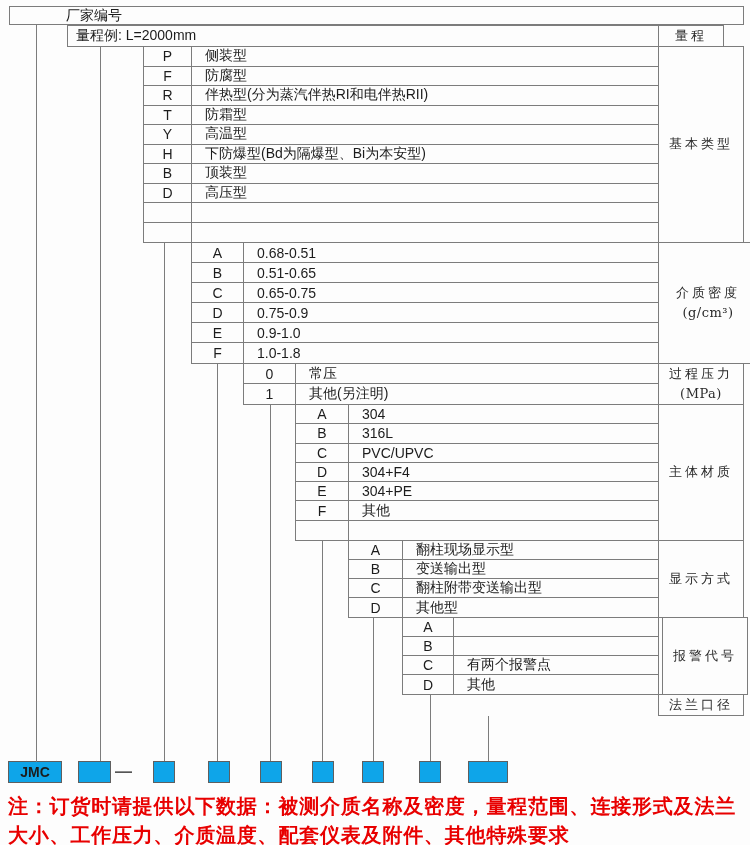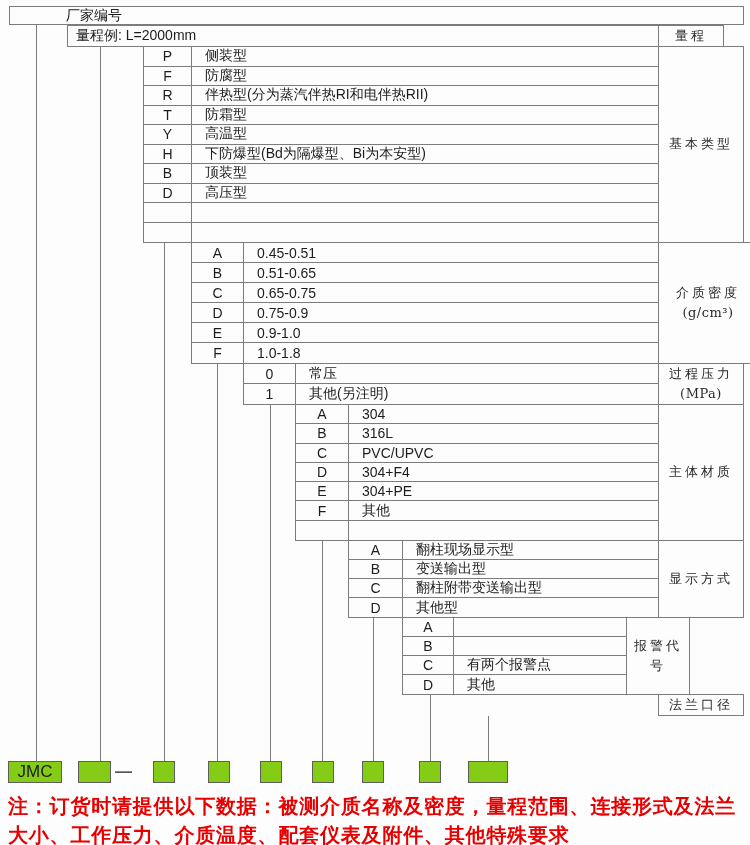--- a/index.html
+++ b/index.html
@@ -14,22 +14,22 @@
   .srow:last-child{border-bottom:none;}
   .code-cell{box-sizing:border-box;border-right:1px solid var(--border);flex:none;
              display:flex;align-items:center;justify-content:center;}
   .desc-cell{flex:1;display:flex;align-items:center;padding-left:13px;white-space:nowrap;overflow:hidden;}
   .cat-label{position:absolute;box-sizing:border-box;border:1px solid var(--border);background:var(--bg);
              display:flex;flex-direction:column;align-items:center;justify-content:center;
              font-family:"DejaVu Serif","Liberation Serif",serif;font-size:13px;color:#2a2a2a;
              letter-spacing:3px;line-height:1.55;text-align:center;}
   .cat-label .sub{letter-spacing:0.5px;}
   .vline{position:absolute;width:1px;background:var(--border);}
-  .cbox{position:absolute;box-sizing:border-box;border:1px solid var(--boxborder);background:#84cc16;
-        display:flex;align-items:center;justify-content:center;font-size:17px;font-weight:normal;}
+  .cbox{position:absolute;box-sizing:border-box;border:1px solid var(--boxborder);background:#0ea5e9;
+        display:flex;align-items:center;justify-content:center;font-size:14px;font-weight:bold;}
   .dash{position:absolute;color:#555;font-weight:bold;font-size:17px;line-height:17px;}
   .note{position:absolute;color:var(--note);font-weight:bold;font-size:20px;line-height:28.5px;
         letter-spacing:0.8px;white-space:nowrap;}
 </style>
 </head>
 <body>
 
 <div class="canvas" id="canvas">
 
   <div class="band" id="mfr-band" style="left:9px;top:6px;width:735px;height:19px;">
@@ -94,21 +94,21 @@
         <div class="code-cell" style="width: 48px;"></div>
         <div class="desc-cell"></div>
       </div>
     </div>
     <div class="cat-label" style="left: 658px; top: 46px; width: 86px; height: 197px;">
       <div>基本类型</div>
     </div>
     <div class="section" style="left: 191px; top: 242px; width: 468px;">
       <div class="srow" style="height: 20px;">
         <div class="code-cell" style="width: 52px;">A</div>
-        <div class="desc-cell">0.45-0.51</div>
+        <div class="desc-cell">0.68-0.51</div>
       </div>
       <div class="srow" style="height: 20px;">
         <div class="code-cell" style="width: 52px;">B</div>
         <div class="desc-cell">0.51-0.65</div>
       </div>
       <div class="srow" style="height: 20px;">
         <div class="code-cell" style="width: 52px;">C</div>
         <div class="desc-cell">0.65-0.75</div>
       </div>
       <div class="srow" style="height: 20px;">
@@ -205,21 +205,21 @@
       </div>
       <div class="srow" style="height: 19px;">
         <div class="code-cell" style="width: 51px;">C</div>
         <div class="desc-cell">有两个报警点</div>
       </div>
       <div class="srow" style="height: 19px;">
         <div class="code-cell" style="width: 51px;">D</div>
         <div class="desc-cell">其他</div>
       </div>
     </div>
-    <div class="cat-label" style="left: 626px; top: 617px; width: 64px; height: 78px;">
+    <div class="cat-label" style="left: 662px; top: 617px; width: 86px; height: 78px;">
       <div>报警代号</div>
     </div>
     <div class="cat-label" style="left: 658px; top: 694px; width: 86px; height: 22px;">
       <div>法兰口径</div>
     </div>
     <div class="vline" style="left: 36px; top: 24px; height: 738px;"></div>
     <div class="vline" style="left: 100px; top: 46px; height: 716px;"></div>
     <div class="vline" style="left: 164px; top: 243px; height: 519px;"></div>
     <div class="vline" style="left: 217px; top: 364px; height: 398px;"></div>
     <div class="vline" style="left: 270px; top: 405px; height: 357px;"></div>

